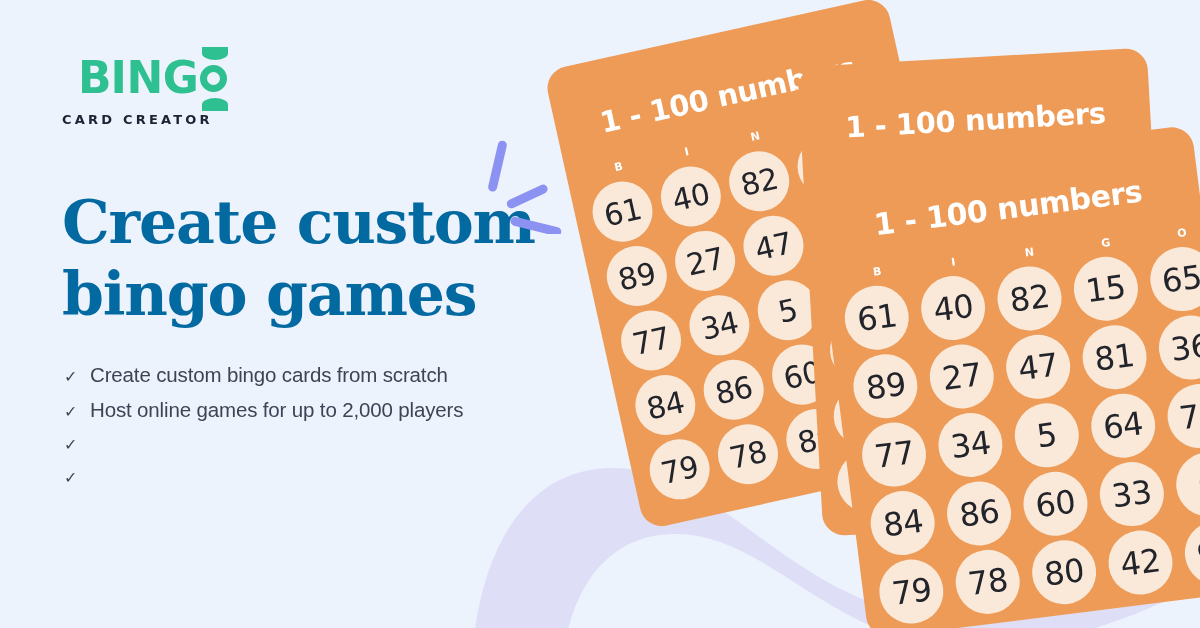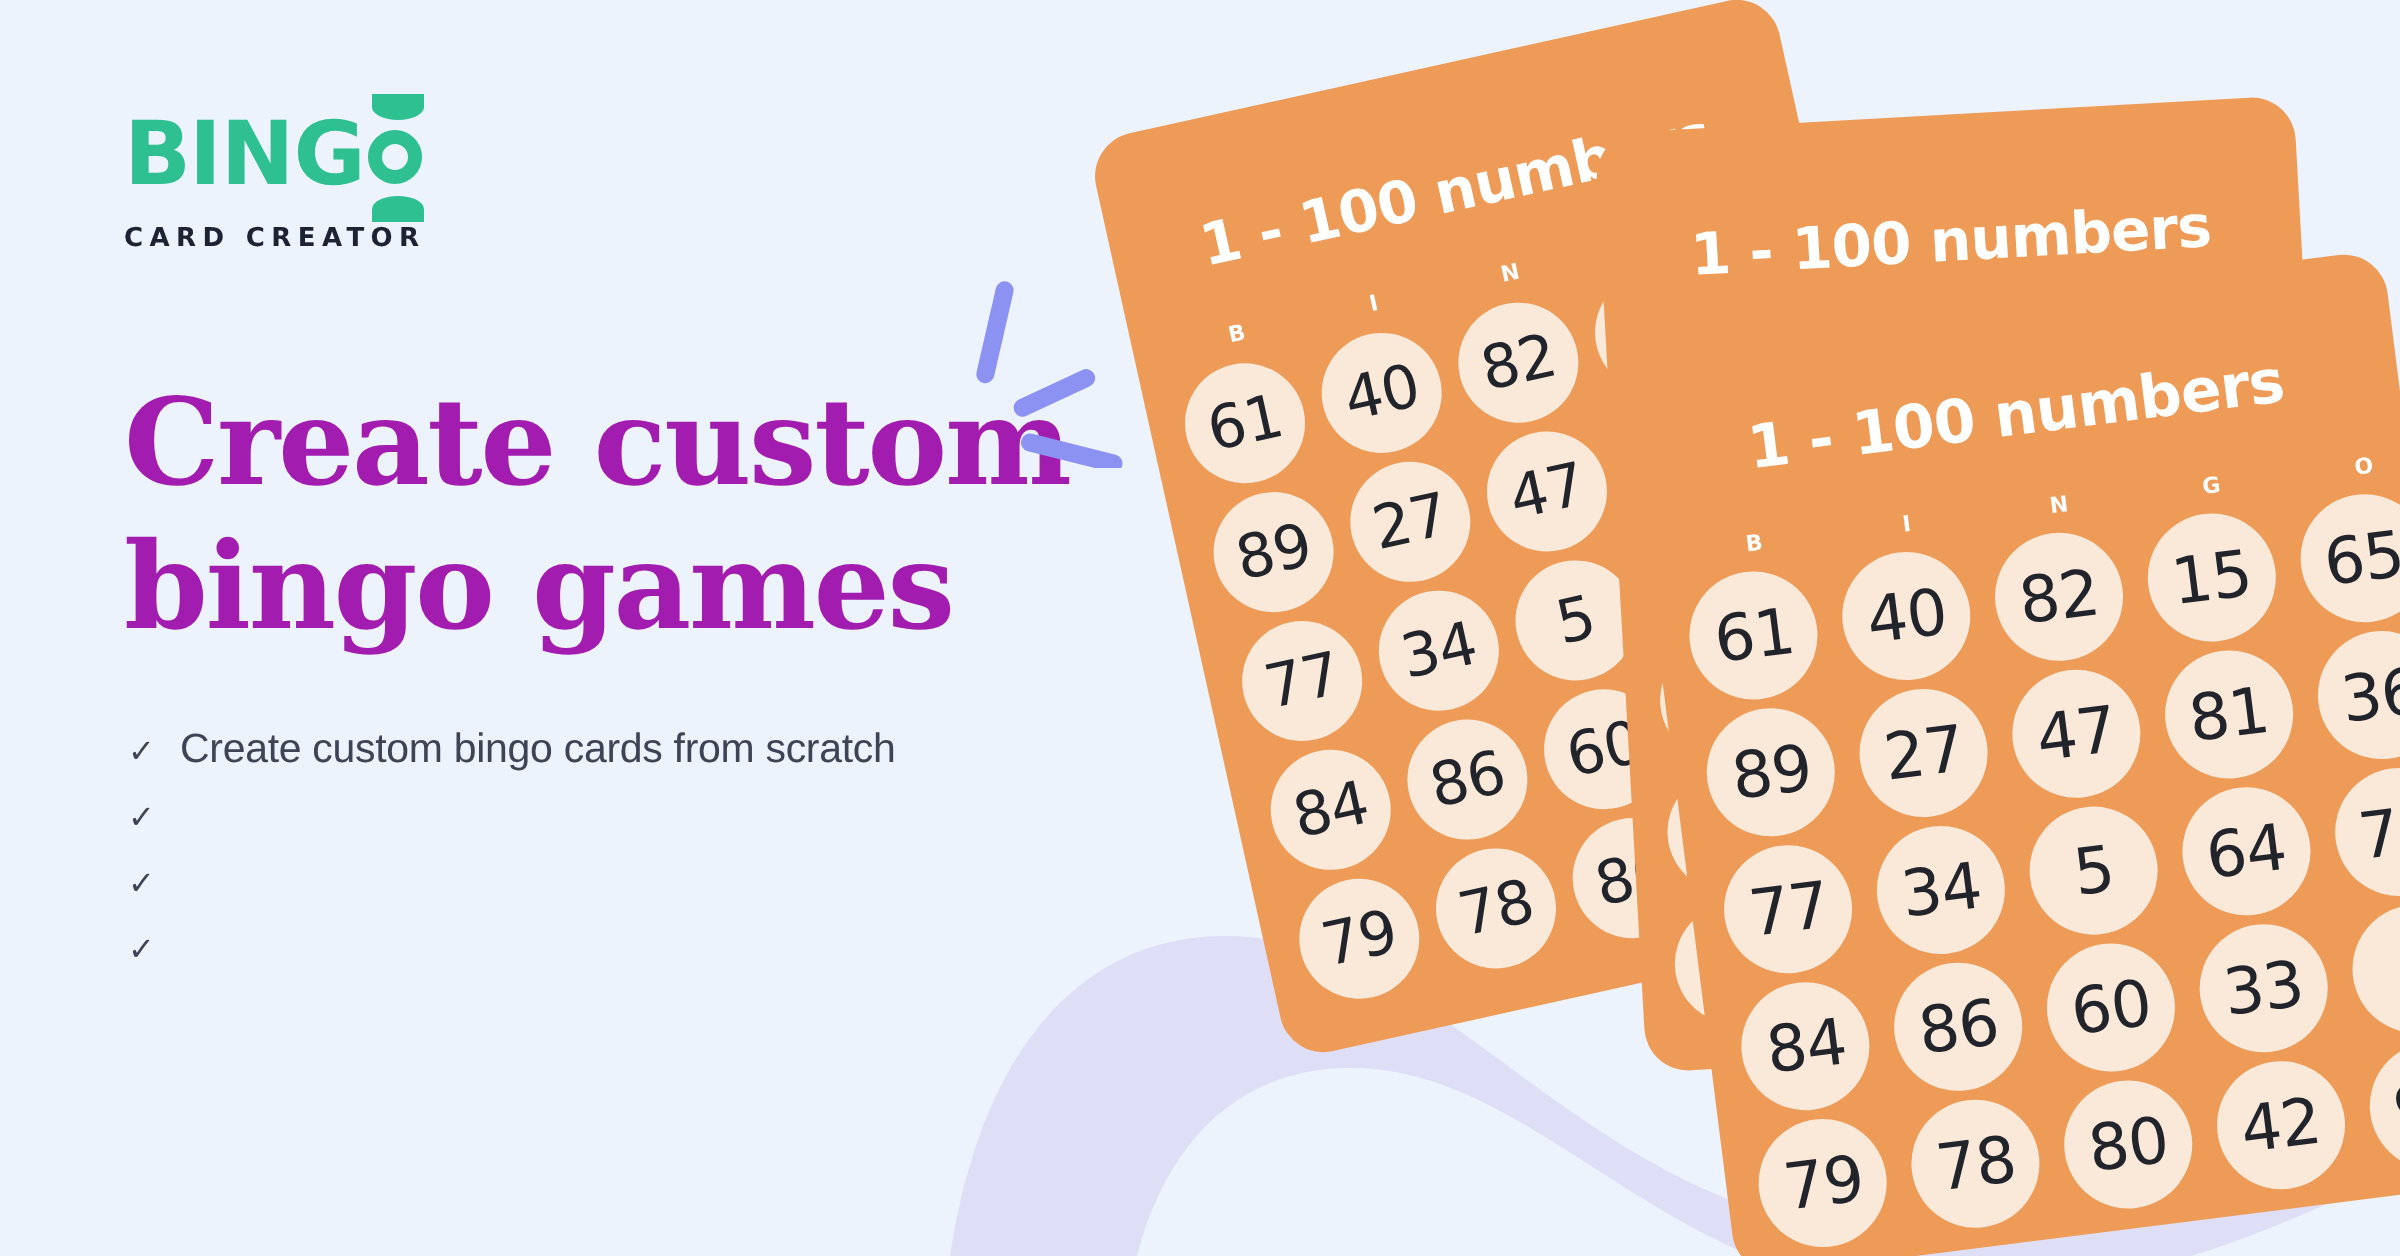--- a/index.html
+++ b/index.html
@@ -49,20 +49,21 @@
   .logo-word {
     position: relative;
     display: block;
     font-family: "DejaVu Sans", sans-serif;
     font-weight: 700;
     font-size: 44px;
     letter-spacing: -0.5px;
     line-height: 46px;
     color: #2EC090;
     height: 48px;
+    margin-left: 16px;
   }
   .logo-word .glyph { display: inline-block; }
   .logo-word .g-b { letter-spacing: -1px; }
   .logo-o-wrap {
     position: relative;
     display: inline-block;
     width: 34px;
     height: 46px;
     vertical-align: top;
   }
@@ -103,21 +104,21 @@
     position: absolute;
     left: 0;
     top: 186px;
     margin: 0;
     width: 540px;
     font-family: "DejaVu Serif", serif;
     font-weight: 700;
     font-size: 60px;
     line-height: 72px;
     letter-spacing: -1.2px;
-    color: #a21caf;
+    color: #0369a1;
   }
   .headline .ln { display: block; }
 
   .bullets {
     position: absolute;
     left: 2px;
     top: 358px;
     margin: 0;
     padding: 0;
     list-style: none;
@@ -292,20 +293,21 @@
       <span class="ln">bingo games</span>
     </h1>
 
     <ul class="bullets">
       <li class="bullet">
         <span class="check">✓</span>
         <span>Create custom bingo cards from scratch</span>
       </li>
       <li class="bullet">
         <span class="check">✓</span>
+        <span>Host online games for up to 2,000 players</span>
       </li>
       <li class="bullet">
         <span class="check">✓</span>
       </li>
       <li class="bullet">
         <span class="check">✓</span>
       </li>
     </ul>
   </div>
 

